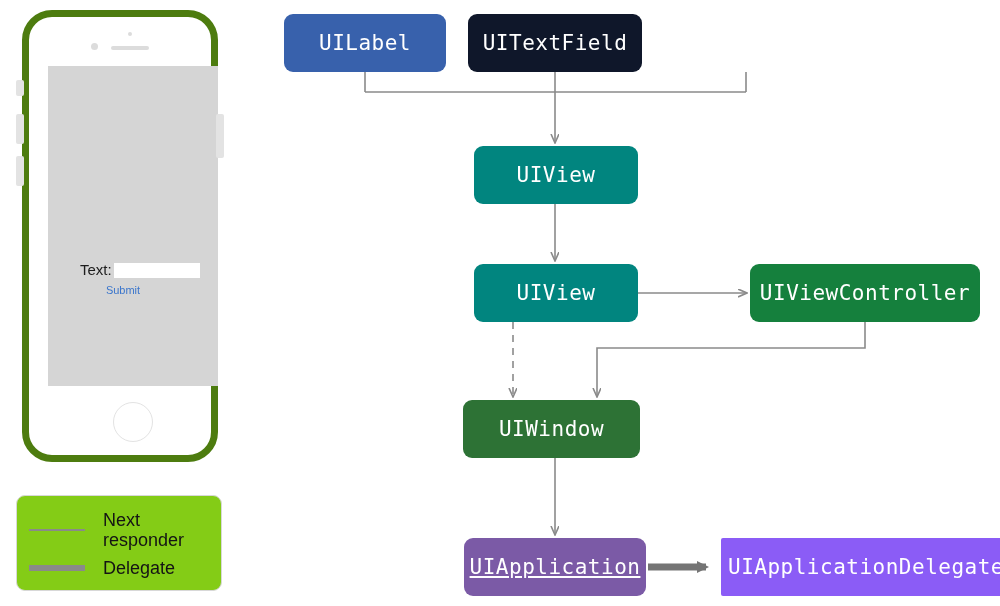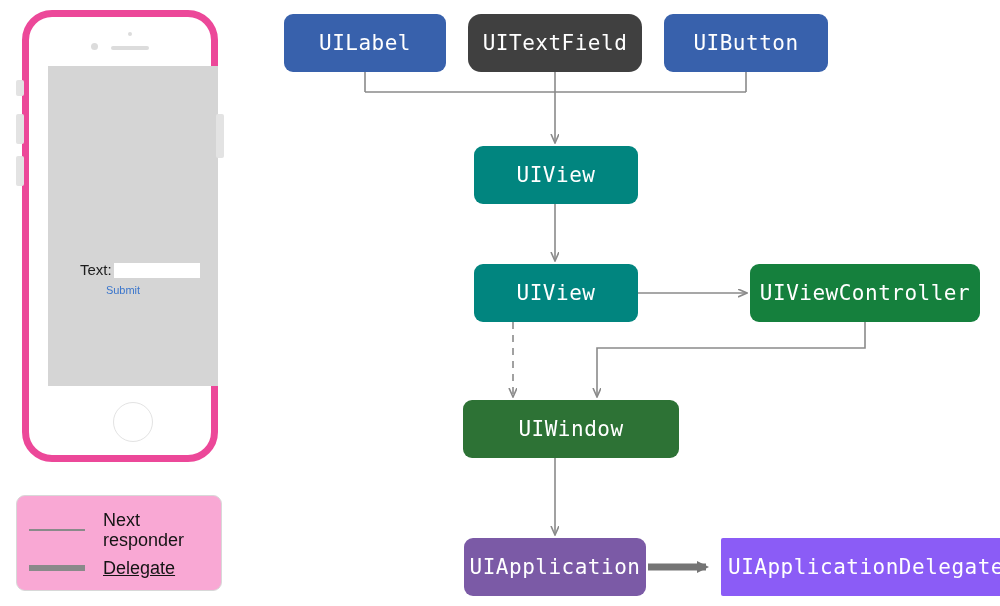--- a/index.html
+++ b/index.html
@@ -50,21 +50,21 @@
     left: 16px;
     top: 10px;
     width: 208px;
     height: 452px;
   }
   #phone-body {
     position: absolute;
     left: 6px; top: 0;
     width: 196px; height: 452px;
     box-sizing: border-box;
-    border: 7px solid #ec4899;
+    border: 7px solid #4d7c0f;
     border-radius: 30px;
     background: #ffffff;
   }
   .phone-btn {
     position: absolute;
     background: #e3e3e3;
     border-radius: 2px;
   }
   #btn-silent { left: 0px;   top: 70px;  width: 8px; height: 16px; }
   #btn-vol-up { left: 0px;   top: 104px; width: 8px; height: 30px; }
@@ -141,21 +141,21 @@
   
   #legend {
     position: absolute;
     left: 16px;
     top: 495px;
     width: 206px;
     height: 96px;
     box-sizing: border-box;
     border: 1.3px solid #d8d8d8;
     border-radius: 9px;
-    background: #f9a8d4;
+    background: #84cc16;
   }
   .legend-row {
     position: absolute;
     display: flex;
     align-items: center;
   }
   #legend-row-next { left: 12px; top: 14px; }
   #legend-row-delegate { left: 12px; top: 62px; }
   #legend-swatch-next {
     width: 56px; height: 2px;
@@ -202,21 +202,21 @@
   <div class="legend-row" id="legend-row-next">
     <div id="legend-swatch-next"></div>
     <div class="legend-label">
       <span style="white-space:pre-line;">Next
 responder</span>
     </div>
   </div>
   <div class="legend-row" id="legend-row-delegate">
     <div id="legend-swatch-delegate"></div>
     <div class="legend-label">
-      <span style="white-space:pre-line;text-decoration:underline;">Delegate</span>
+      <span style="white-space:pre-line;">Delegate</span>
     </div>
   </div>
 </div>
 
 <div id="diagram-canvas">
 
   <svg id="edge-layer" viewBox="0 0 1000 606" width="1000" height="606">
     <defs>
       <marker id="arrow-thin" markerWidth="10" markerHeight="10" refX="8" refY="4" orient="auto" markerUnits="userSpaceOnUse">
         <path d="M0,0 L9,4 L0,8" fill="none" stroke="#8a8a8a" stroke-width="1.6"></path>
@@ -252,45 +252,42 @@
 
     <g stroke="#757575" stroke-width="7" fill="none">
       <path d="M632,567 L690,567" marker-end="url(#arrow-thick)"></path>
     </g>
   </svg>
 
   <div class="node" style="left:268px;top:14px;width:162px;height:58px;background:#3861ac;">
     <span>UILabel</span>
   </div>
 
-  <div class="node" style="left:452px;top:14px;width:174px;height:58px;background:#404040;border-radius:13px;">
+  <div class="node" style="left:452px;top:14px;width:174px;height:58px;background:#0f172a;">
     <span>UITextField</span>
   </div>
 
-  <div class="node" style="left:648px;top:14px;width:164px;height:58px;background:#3861ac;">
-    <span>UIButton</span>
-  </div>
 
   <div class="node" style="left:458px;top:146px;width:164px;height:58px;background:#01857f;">
     <span>UIView</span>
   </div>
 
   <div class="node" style="left:458px;top:264px;width:164px;height:58px;background:#01857f;">
     <span>UIView</span>
   </div>
 
   <div class="node" style="left:734px;top:264px;width:230px;height:58px;background:#15803d;">
     <span>UIViewController</span>
   </div>
 
-  <div class="node" style="left:447px;top:400px;width:216px;height:58px;background:#2d7235;">
+  <div class="node" style="left:447px;top:400px;width:177px;height:58px;background:#2d7235;">
     <span>UIWindow</span>
   </div>
 
-  <div class="node" style="left:448px;top:538px;width:182px;height:58px;background:#7b5aa6;">
+  <div class="node" style="left:448px;top:538px;width:182px;height:58px;background:#7b5aa6;text-decoration:underline;">
     <span>UIApplication</span>
   </div>
 
   <div class="node square" style="left:705px;top:538px;width:290px;height:58px;background:#8b5cf6;">
     <span>UIApplicationDelegate</span>
   </div>
 
 </div>
 
 </body></html>

